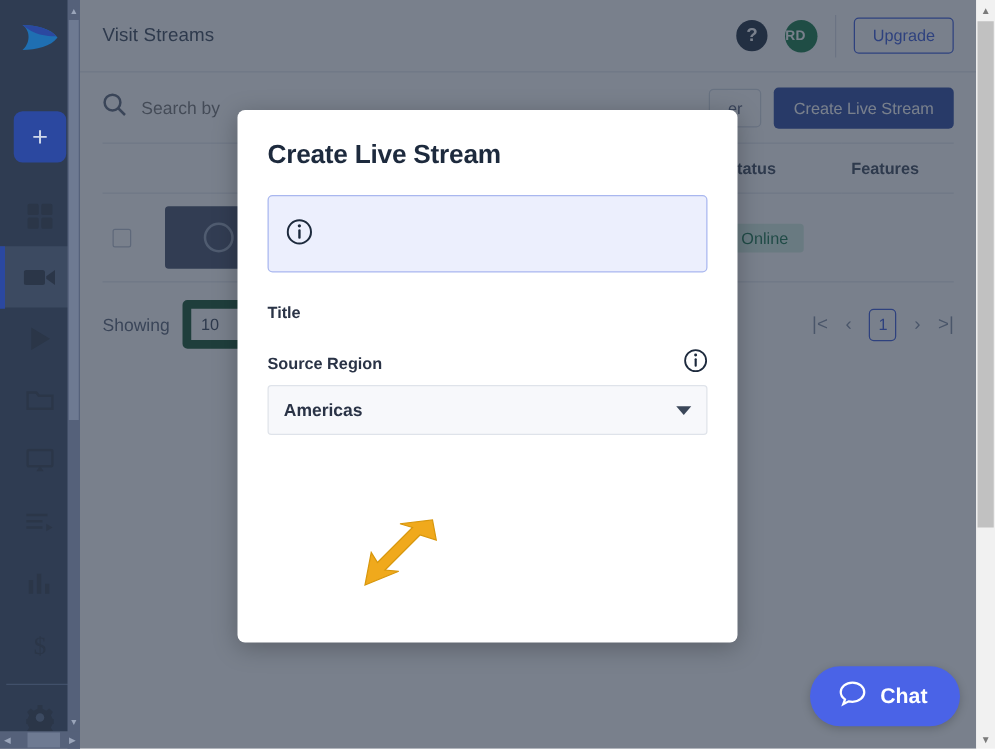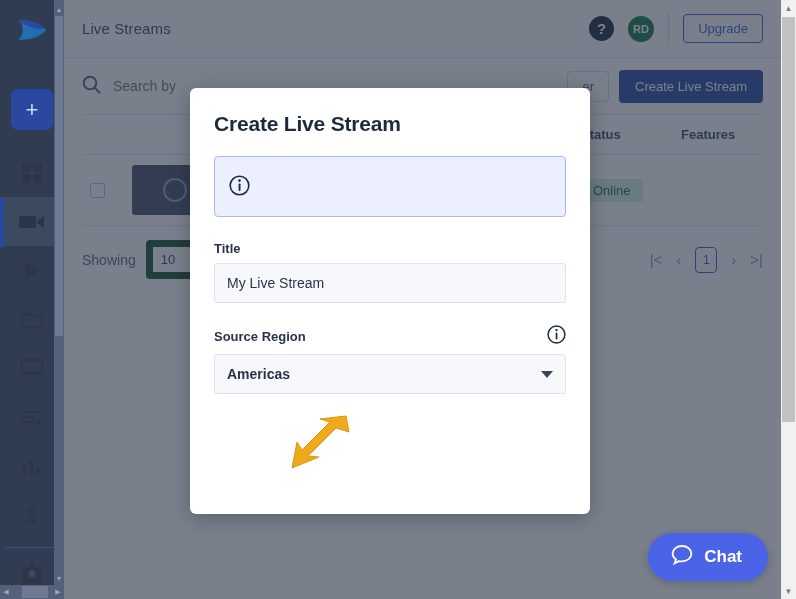--- a/index.html
+++ b/index.html
@@ -101,21 +101,21 @@
   }
   .help-badge {
     width: 25px; height: 25px; border-radius: 50%;
     background: #1b2a3d; color: #fff;
     display: flex; align-items: center; justify-content: center;
     font-size: 15px; font-weight: bold;
   }
   .avatar {
     width: 26px; height: 26px; border-radius: 50%;
     background: #137a46; color: #fff;
-    display: flex; align-items: center; justify-content: center;
+    display: flex; align-items: center; 
     font-size: 11px; font-weight: bold; letter-spacing: .3px;
   }
   .vsep { width: 1px; height: 34px; background: #d9dee7; }
   .upgrade-btn {
     border: 1px solid #3b5bdb; color: #3b5bdb; background: transparent;
     border-radius: 4px; font-size: 13px;
     padding: 6px 14px; font-family: inherit; cursor: pointer; text-align: center;
   }
 
   .toolbar {
@@ -394,21 +394,21 @@
     <div class="sb-hscroll">
       <div class="hs-arrow">◀</div>
       <div class="hs-thumb"></div>
       <div class="hs-arrow" style="margin-left:4px">▶</div>
     </div>
   </nav>
 
   <main class="main">
 
     <header class="topbar">
-      <div class="topbar-title">Live Streams</div>
+      <div class="topbar-title">Visit Streams</div>
       <div class="topbar-right">
         <div class="help-badge">
           <span>?</span>
         </div>
         <div class="avatar">
           <span>RD</span>
         </div>
         <div class="vsep"></div>
         <button class="upgrade-btn">Upgrade</button>
       </div>
@@ -491,21 +491,20 @@
         <svg width="21" height="21" viewBox="0 0 21 21">
             <circle cx="10.5" cy="10.5" r="9.3" fill="none" stroke="#1d2a3d" stroke-width="1.6"></circle>
             <circle cx="10.5" cy="5.6" r="1.3" fill="#1d2a3d"></circle>
             <rect x="9.6" y="8.4" width="1.9" height="7.6" rx=".9" fill="#1d2a3d"></rect>
           </svg>
       </span>
     </div>
 
     <div class="field-group">
       <div class="field-label">Title</div>
-      <input class="text-input" value="My Live Stream" style="">
     </div>
 
     <div class="field-group">
       <div class="field-label">
         <span>Source Region</span>
         <span class="info-i">
           <svg width="19" height="19" viewBox="0 0 21 21">
               <circle cx="10.5" cy="10.5" r="9.3" fill="none" stroke="#1d2a3d" stroke-width="1.6"></circle>
               <circle cx="10.5" cy="5.6" r="1.3" fill="#1d2a3d"></circle>
               <rect x="9.6" y="8.4" width="1.9" height="7.6" rx=".9" fill="#1d2a3d"></rect>

